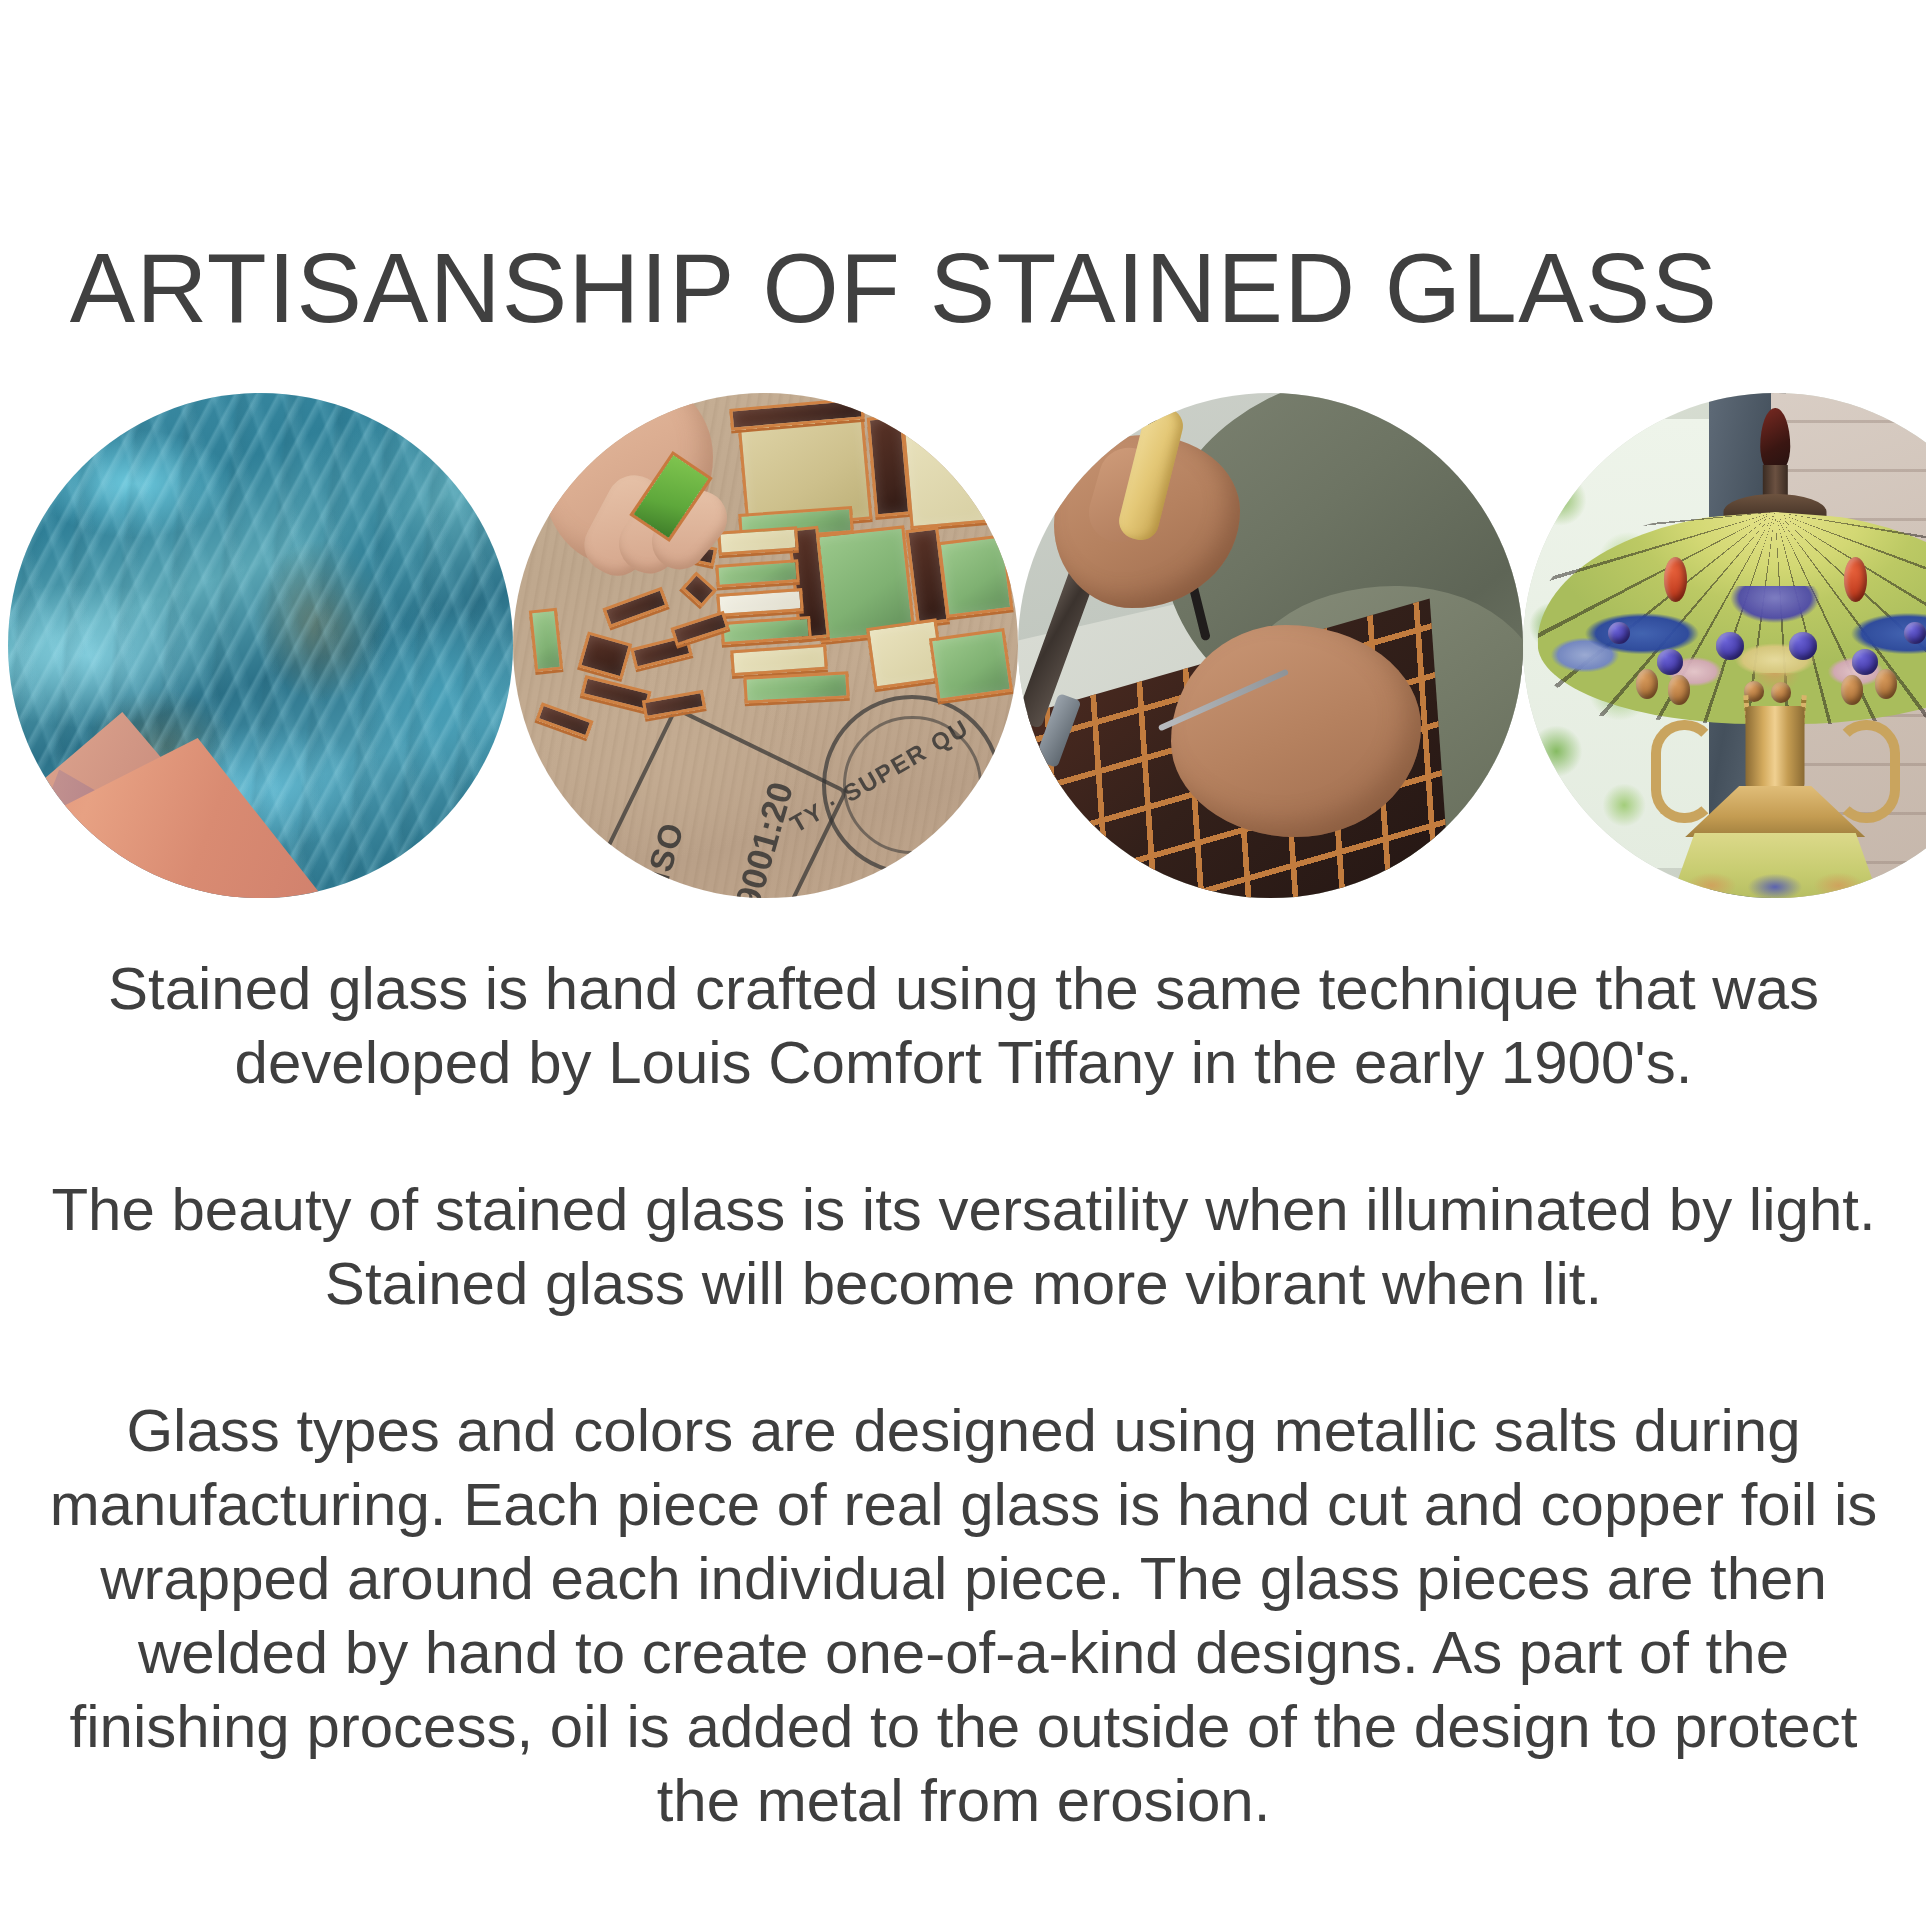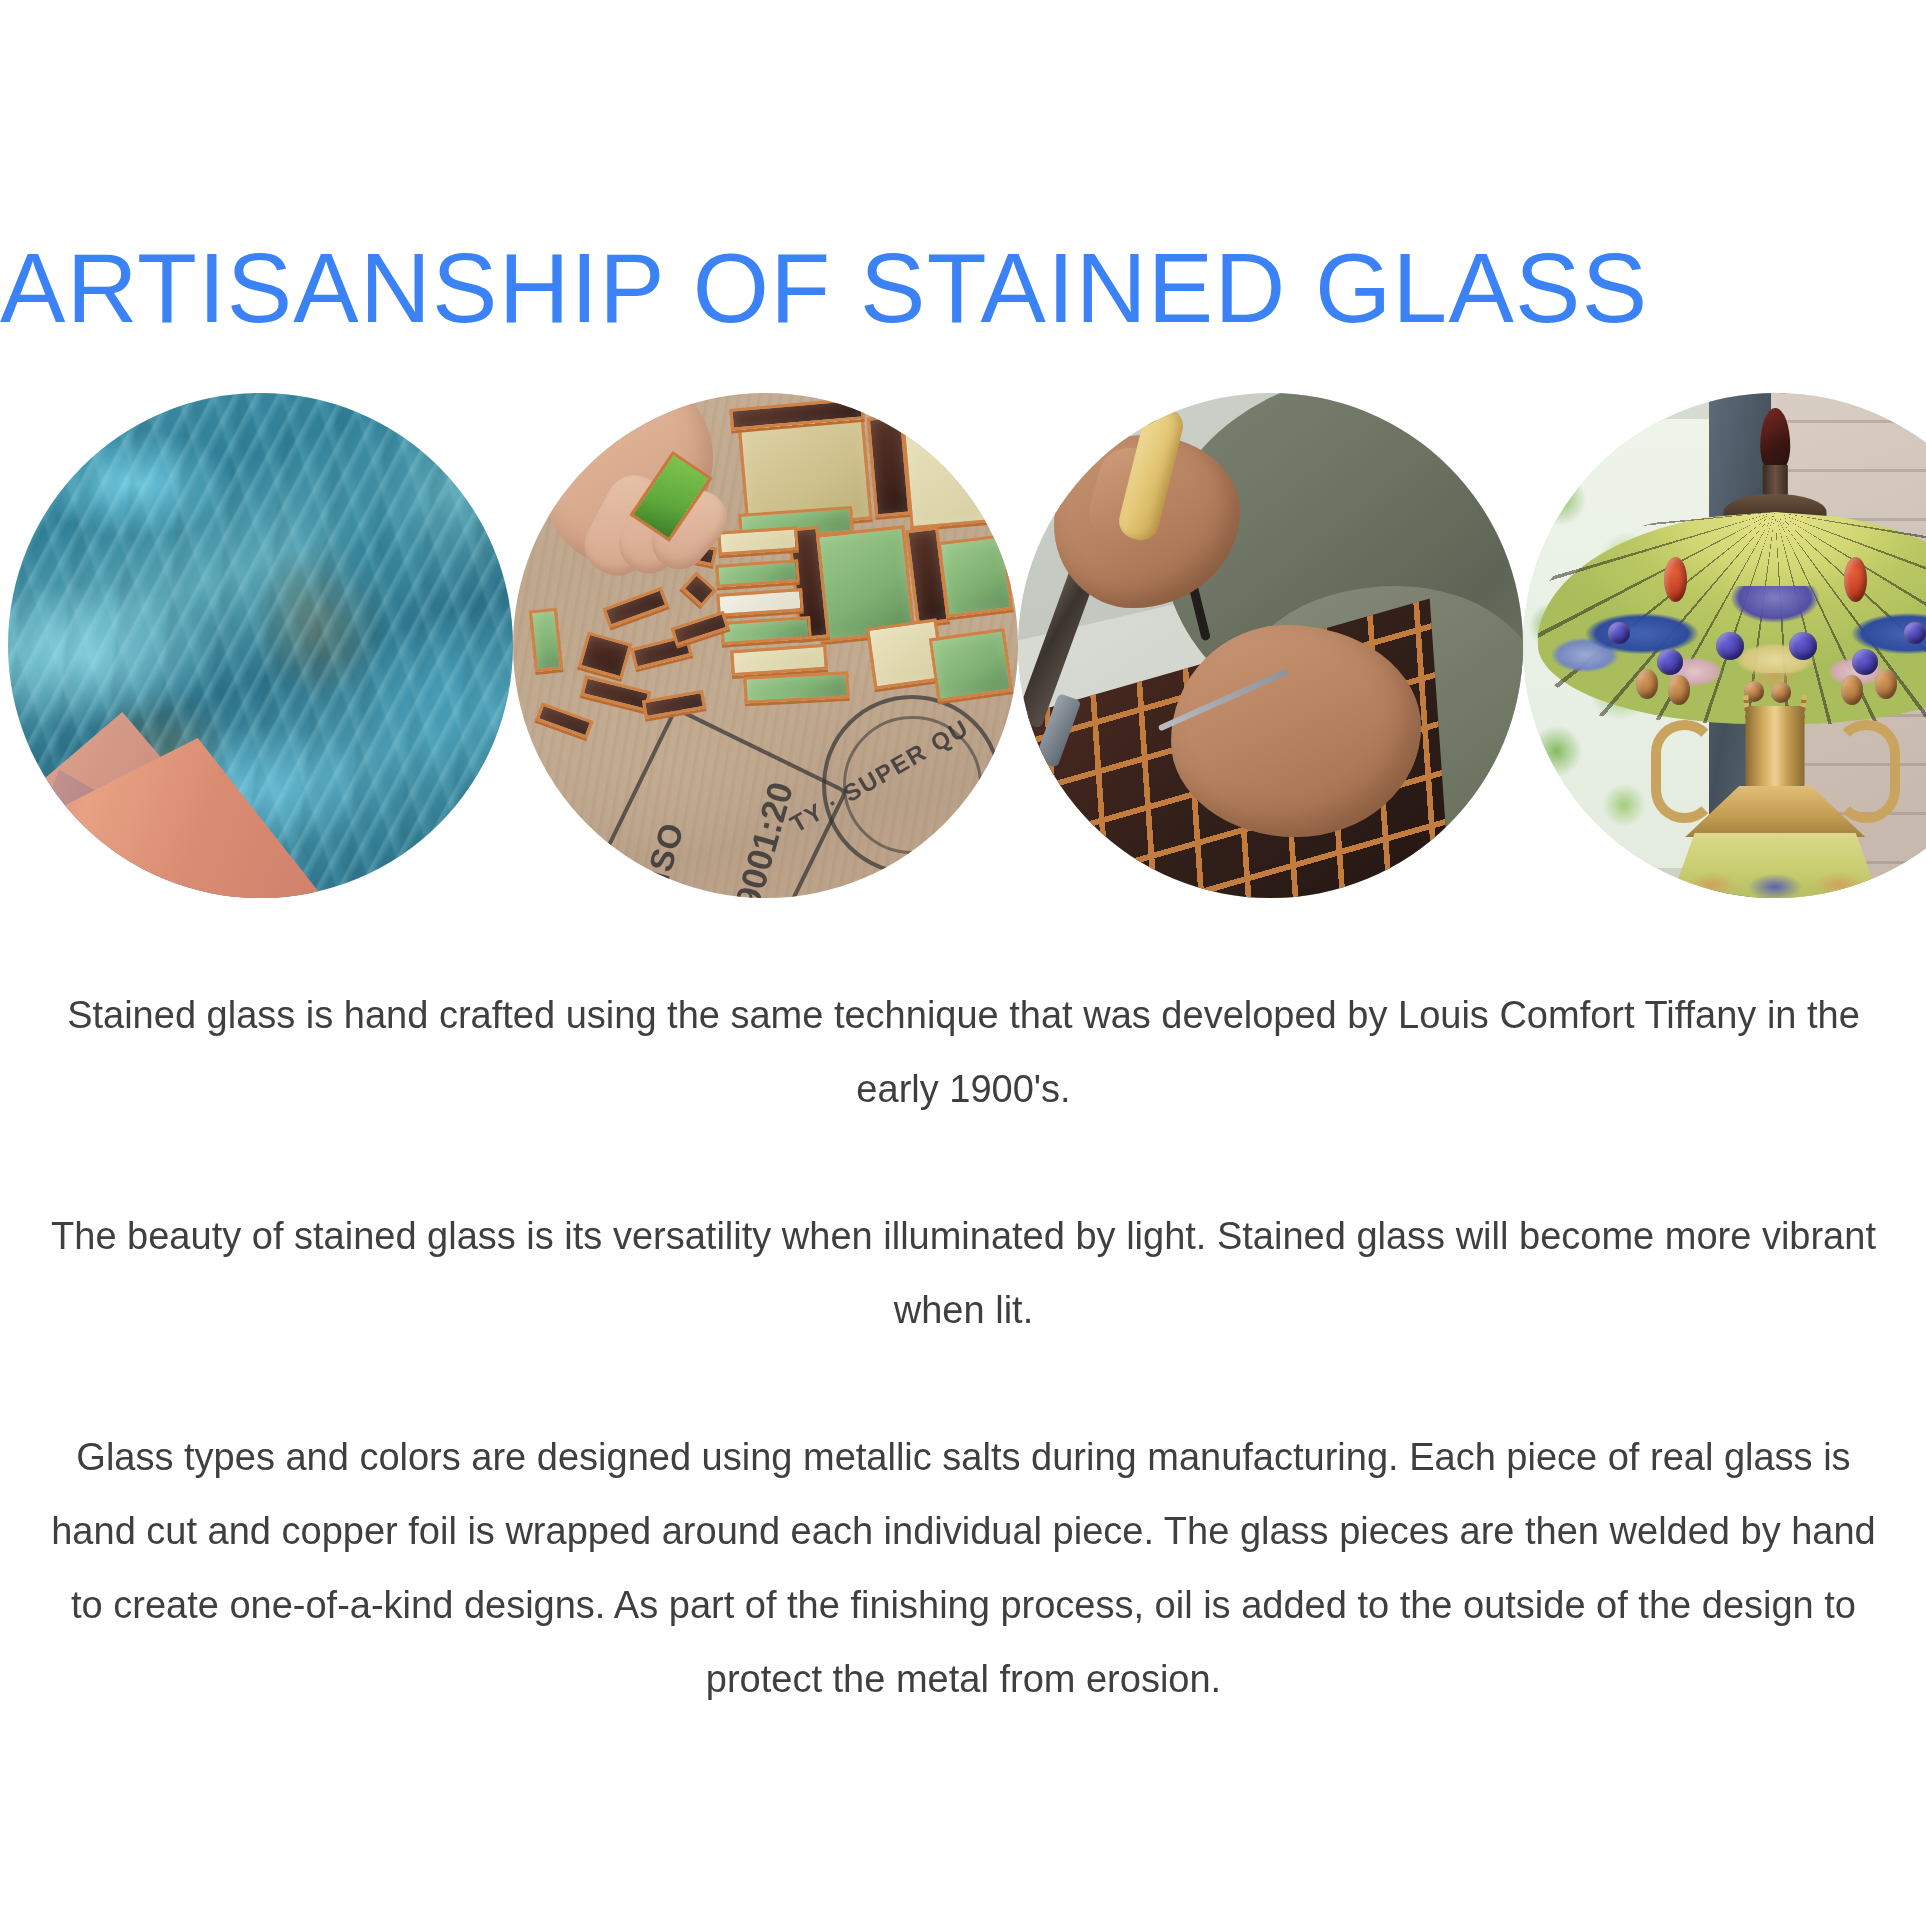--- a/index.html
+++ b/index.html
@@ -18,24 +18,25 @@
     background: #ffffff;
     overflow: hidden;
   }
 
   
   .title {
     position: absolute;
     top: 239px;
     left: 0;
     width: 1788px;
+    text-align: center;
     font-size: 98px;
     font-weight: 300;
     letter-spacing: 1.3px;
-    color: #3b82f6;
+    color: #404040;
     line-height: 1.0;
     white-space: nowrap;
   }
 
   
   .circle-strip {
     position: absolute;
     top: 393px;
     left: 7.7px;
     width: 1904px;
@@ -465,26 +466,26 @@
     width: 5.1px; height: 109px;
     margin-left: 22px;
     background: repeating-linear-gradient(180deg, #d8b36a 0px, #d8b36a 4.5px, #9a7a36 4.5px, #9a7a36 7.7px);
     transform: rotate(5deg);
   }
   .c4-chain.l { margin-left: -27px; transform: rotate(-5deg); }
 
   
   .body-text {
     position: absolute;
-    top: 978px;
+    top: 952px;
     left: 39px;
     width: 1849px;
     text-align: center;
     color: #3f3f3f;
-    font-size: 38px;
+    font-size: 60px;
     font-weight: 300;
     line-height: 74px;
   }
   .body-text p { margin: 0; }
   .body-text p + p { margin-top: 73px; }
 </style>
 </head>
 <body>
 
 <div class="page">

